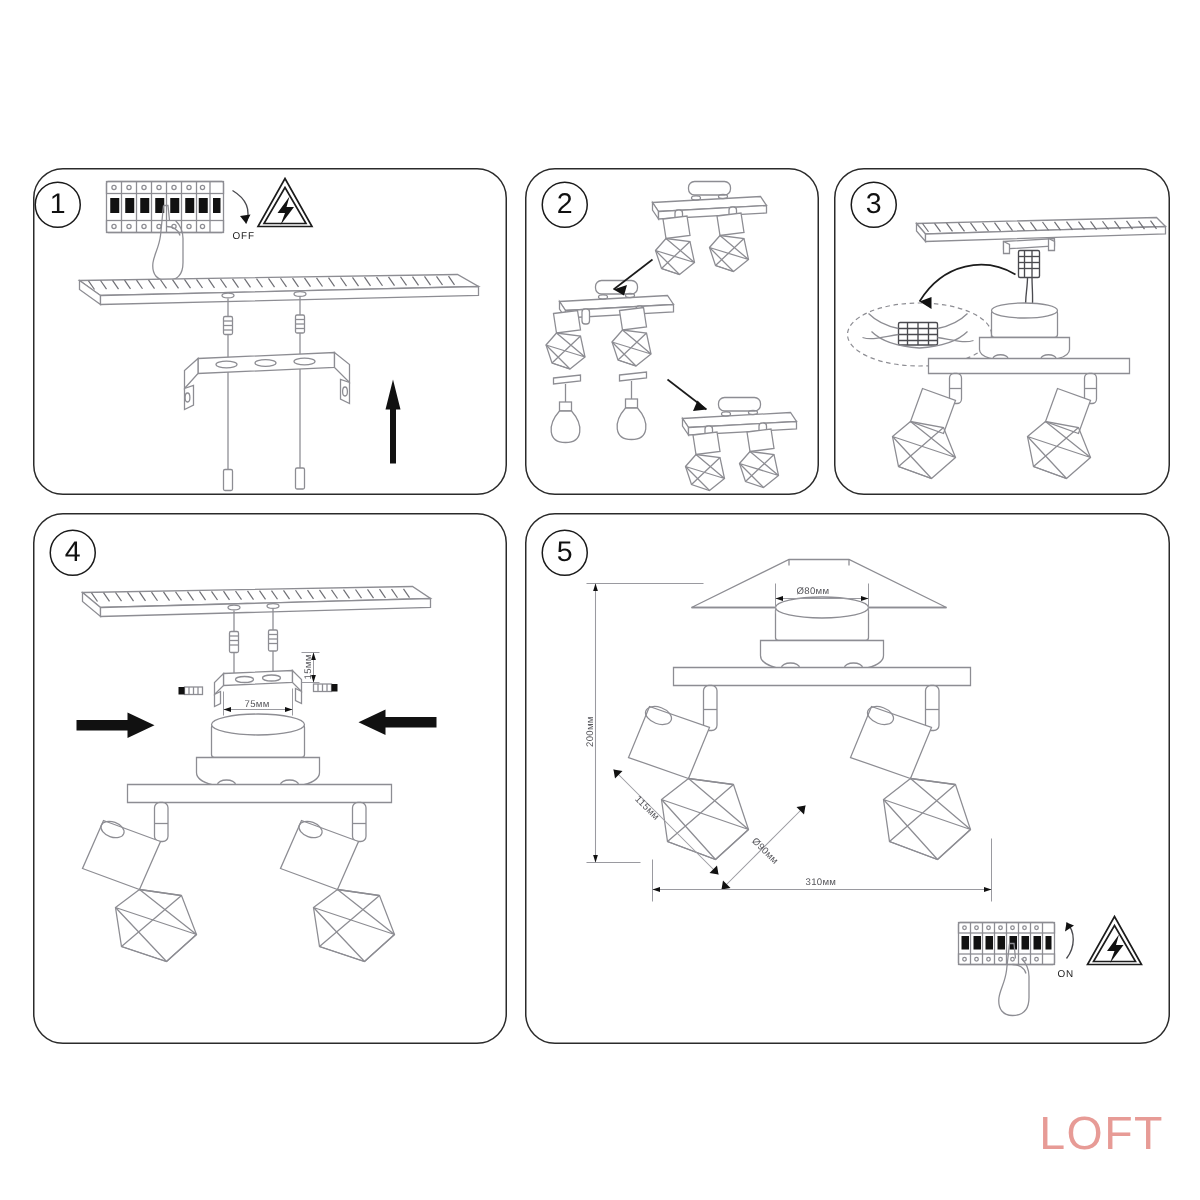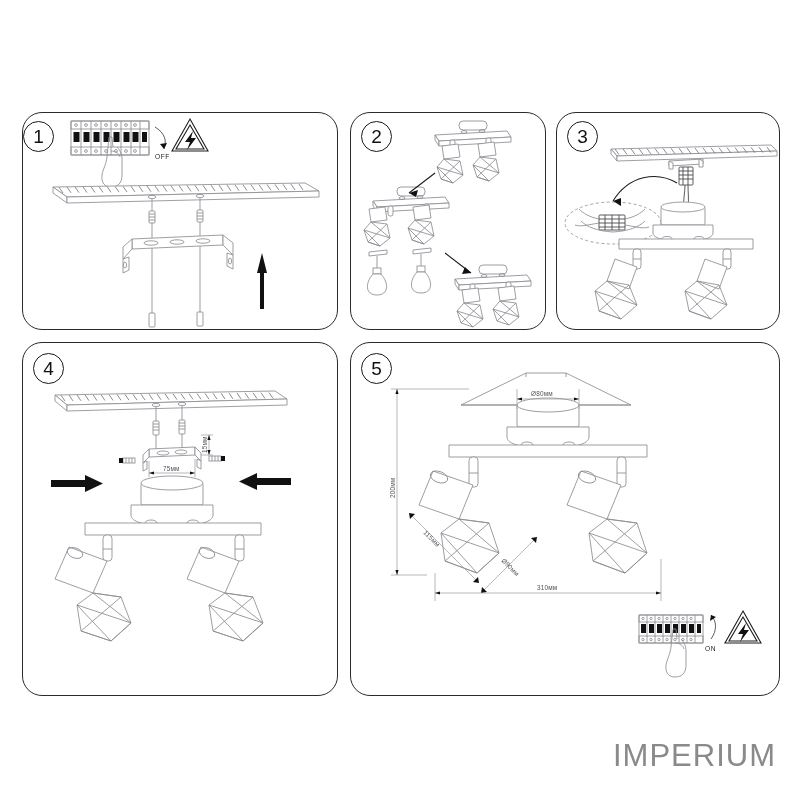--- a/index.html
+++ b/index.html
@@ -638,16 +638,16 @@
       <text class="lbl" x="354" y="308">ON</text>
       <g>
         <path class="ln-b" d="M392 268 L410 300 L374 300 Z"></path>
         <path class="ln-b" d="M392 274 L406 298 L378 298 Z"></path>
         <path class="blk" d="M395 280 l-8 11 l5 0 l-3 8 l9 -12 l-5 0 z"></path>
       </g>
     </svg>
   </div>
 
   <div id="logo">
-    <span class="a">IMPERIUM</span>
+      <span class="b">LOFT</span>
   </div>
 
 </div>
 
 </body></html>

